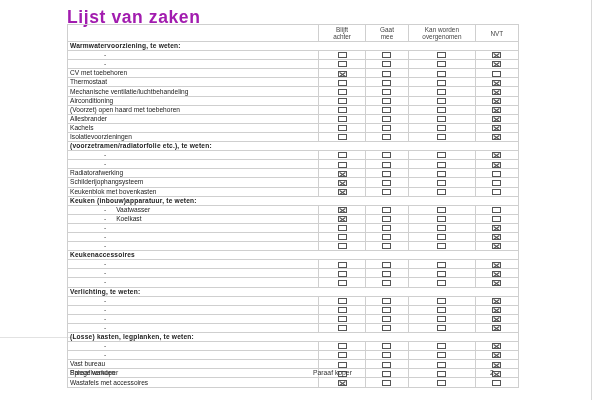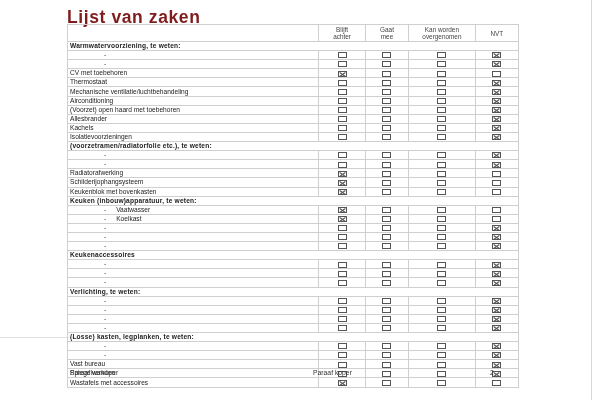--- a/index.html
+++ b/index.html
@@ -3,21 +3,21 @@
 <meta charset="utf-8">
 <style>
   html, body { margin: 0; padding: 0; }
   body {
     width: 600px; height: 400px; background: #ffffff; position: relative; overflow: hidden;
     font-family: "Liberation Sans", sans-serif; color: #1a1a1a;
   }
   .page-edge { position: absolute; left: 591px; top: 0; width: 1px; height: 400px; background: #d8d8d8; }
   .title {
     position: absolute; left: 67px; top: 7px; font-size: 17.5px; font-weight: bold;
-    color: #7f1d1d; letter-spacing: 0.6px;
+    color: #a21caf; letter-spacing: 0.6px;
   }
   table.list {
     position: absolute; left: 67px; top: 24px; width: 452px;
     border-collapse: collapse; table-layout: fixed; font-size: 6.6px;
   }
   table.list td, table.list th {
     border: 1px solid #cfcfcf; padding: 0 2px; height: 8.1px; line-height: 8px;
     white-space: nowrap; overflow: hidden;
   }
   table.list th {

